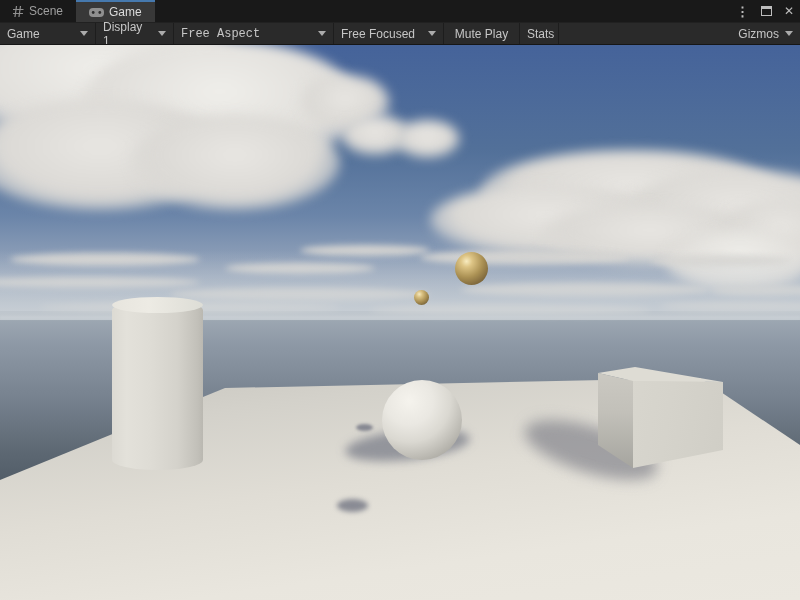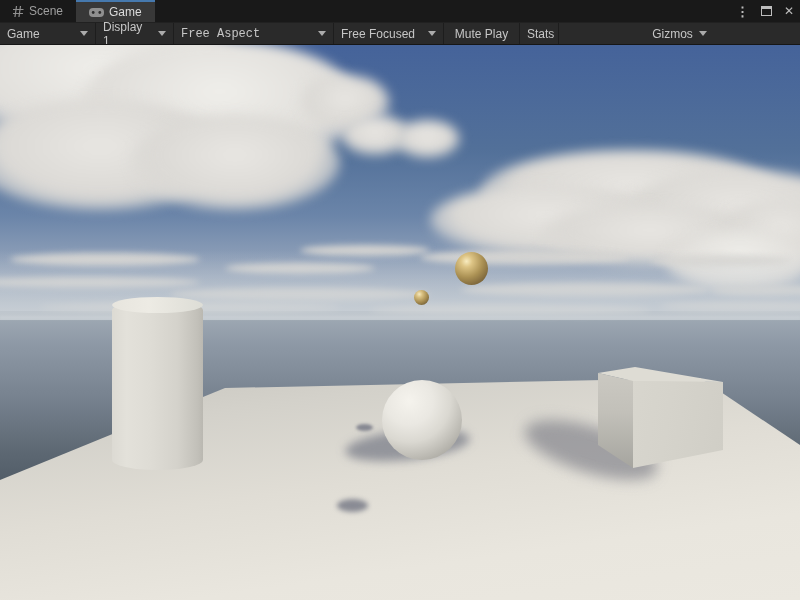--- a/index.html
+++ b/index.html
@@ -20,21 +20,21 @@
 
   
   .toolbar { height:22px; background:#2a2a2a; border-top:1px solid #212121; display:flex;
              font-size:12px; color:#c6c6c6; align-items:stretch; }
   .tb-item { display:flex; align-items:center; border-right:1px solid #1d1d1d; padding:0 7px; cursor:default; }
   .tb-dd { justify-content:space-between; }
   .arrow-down { width:0; height:0; border-left:4px solid transparent; border-right:4px solid transparent;
                 border-top:5px solid #ababab; margin-left:6px; }
   .w-game { width:96px; } .w-display { width:78px; } .w-aspect { width:160px;font-family:Liberation Mono, monospace; }
   .w-scale { width:174px; gap:7px; } .w-play { width:110px; } .w-mute { width:76px; justify-content:center; }
-  .w-stats { width:39px; justify-content:flex-start; } .w-gizmos { flex:1; justify-content:center; border-right:none; }
+  .w-stats { width:39px; justify-content:flex-start; } .w-gizmos { flex:1; justify-content:flex-end; border-right:none; }
   .slider-track { position:relative; width:64px; height:2px; background:#7e7e7e; border-radius:1px; }
   .slider-thumb { position:absolute; left:0px; top:-4px; width:10px; height:10px; border-radius:50%; background:#9c9c9c; }
 
   
   .viewport { position:relative; width:800px; height:556px; overflow:hidden; background:#47659b; border-top:1px solid #161616; }
   .layer { position:absolute; }
 
   .sky { left:0; top:0; width:800px; height:276px;
          background:linear-gradient(to bottom,#45639a 0%,#527099 38%,#6b85a9 62%,#93a3ba 80%,#c2c9d0 100%); }
   .sea { left:0; top:266px; width:800px; height:180px;

